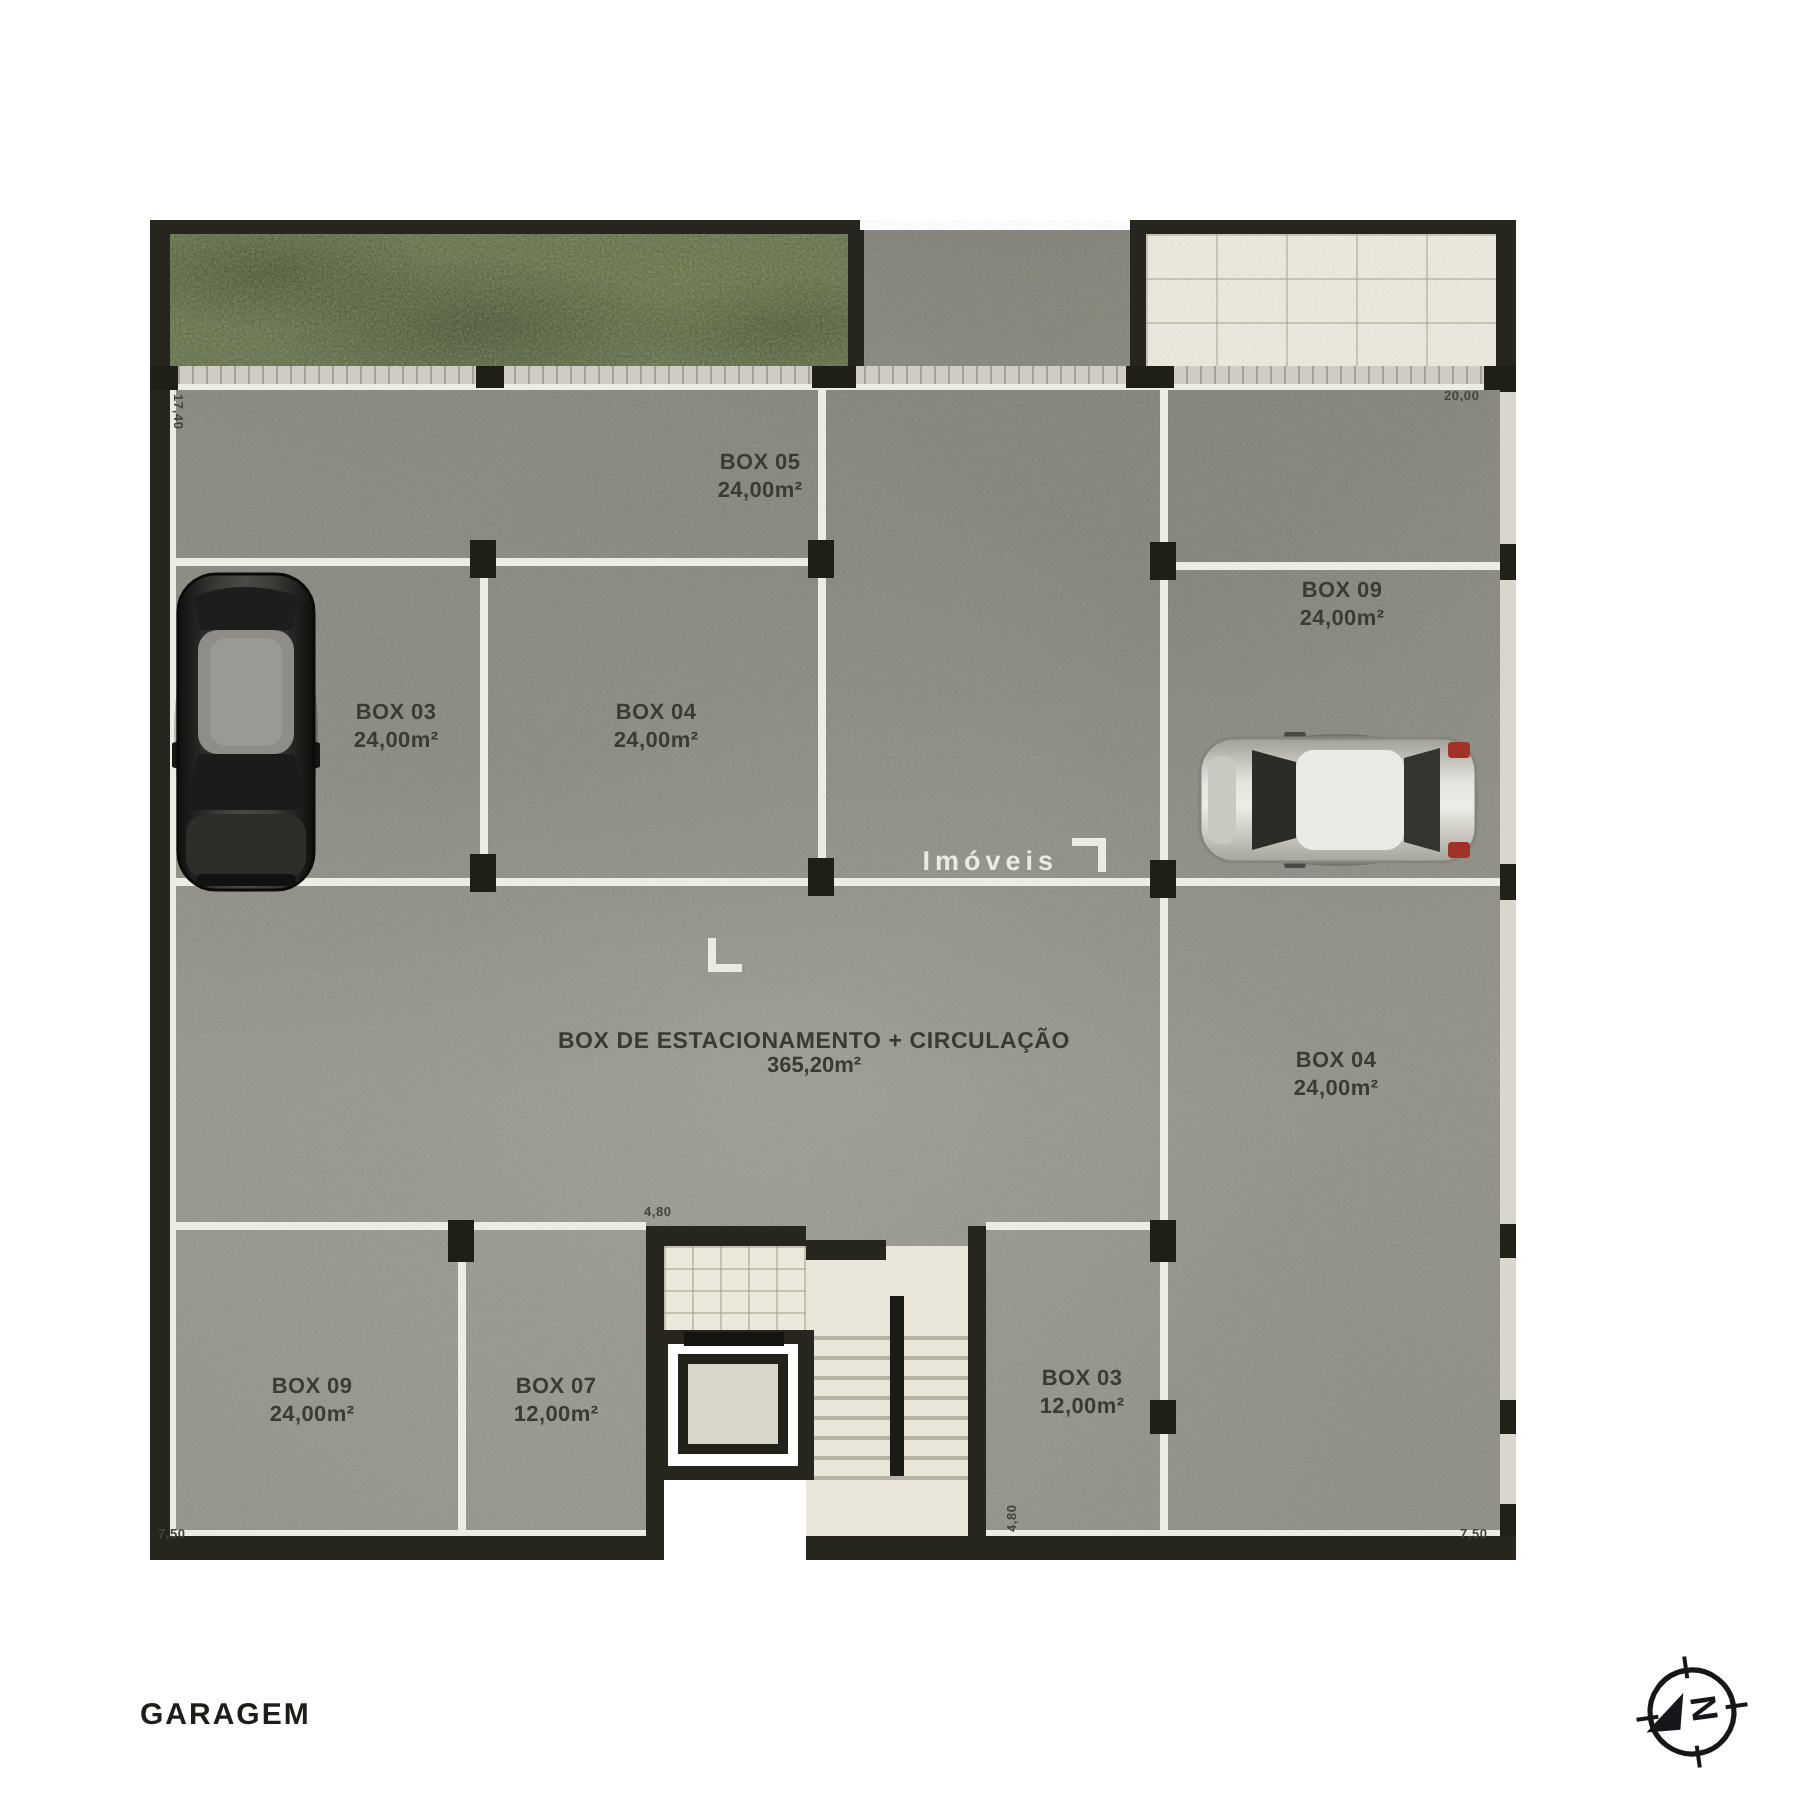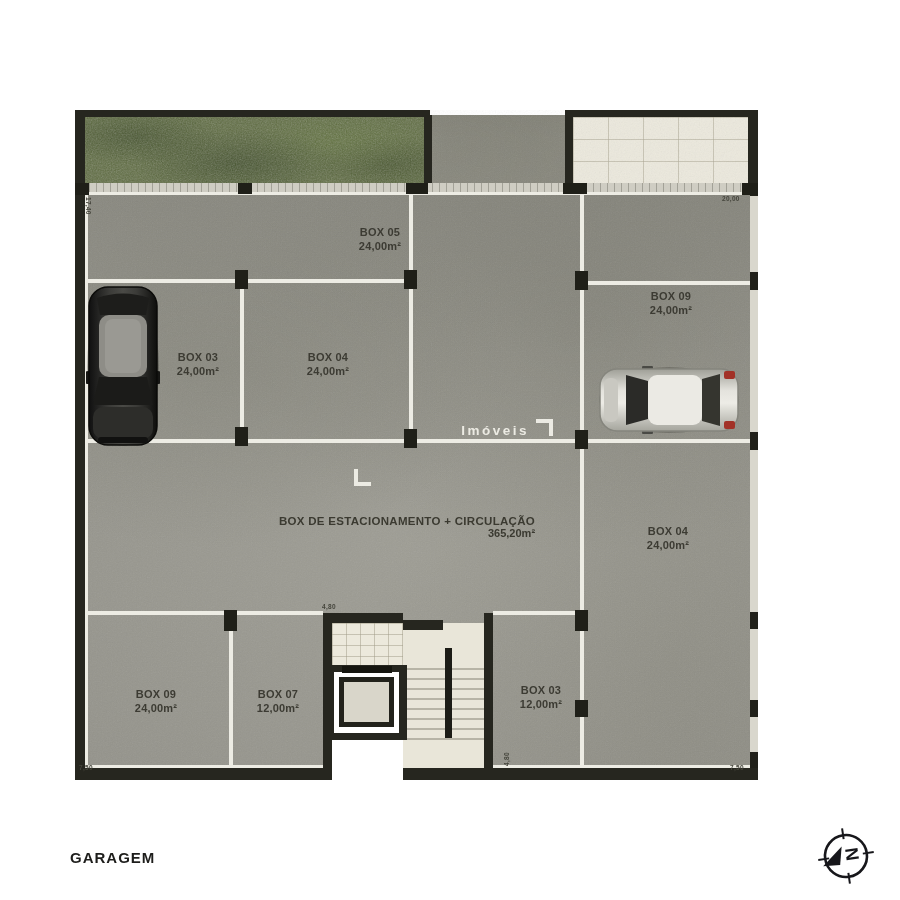--- a/index.html
+++ b/index.html
@@ -62,21 +62,21 @@
   .doorbar{position:absolute;background:#15150f;z-index:7;}
   .rail{position:absolute;background:#1c1c16;z-index:7;}
   
   .lbl{
     position:absolute;z-index:8;transform:translate(-50%,-50%);
     text-align:center;color:#3c3b33;font-weight:bold;font-size:11px;
     line-height:1.3;letter-spacing:.2px;white-space:nowrap;
   }
   .central-lbl{position:absolute;z-index:8;transform:translate(-50%,-50%);text-align:center;color:#3b3a31;white-space:nowrap;}
   .central-lbl .l1{font-weight:bold;font-size:11.5px;letter-spacing:.3px;}
-  .central-lbl .l2{font-weight:bold;font-size:11px;text-align:right;}
+  .central-lbl .l2{font-weight:bold;font-size:11px;}
   .dim{position:absolute;z-index:8;font-size:6.5px;color:#45453c;font-weight:bold;letter-spacing:.3px;white-space:nowrap;}
   .dim.v90{transform:rotate(90deg);transform-origin:0 0;}
   .dim.vm90{transform:rotate(-90deg);transform-origin:0 0;}
   
   .logo-wrap{position:absolute;z-index:9;color:rgba(243,242,234,.92);}
   .logo-brand{font-size:47px;font-weight:bold;letter-spacing:-1px;line-height:1;}
   .logo-reg{font-size:10px;vertical-align:26px;letter-spacing:0;}
   .logo-sub{font-size:13.5px;letter-spacing:2.5px;text-align:right;margin-top:3px;font-weight:bold;}
   .bracket{position:absolute;z-index:9;width:13px;height:13px;}
   .bracket.tr{border-top:4px solid rgba(243,242,234,.92);border-right:4px solid rgba(243,242,234,.92);}

